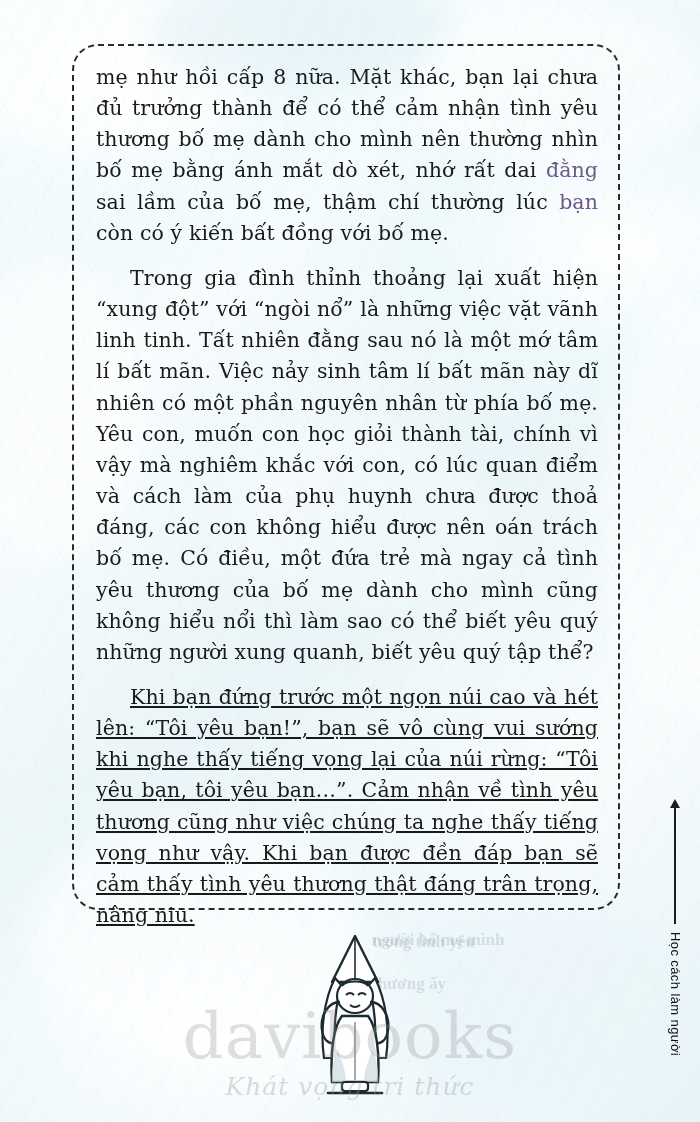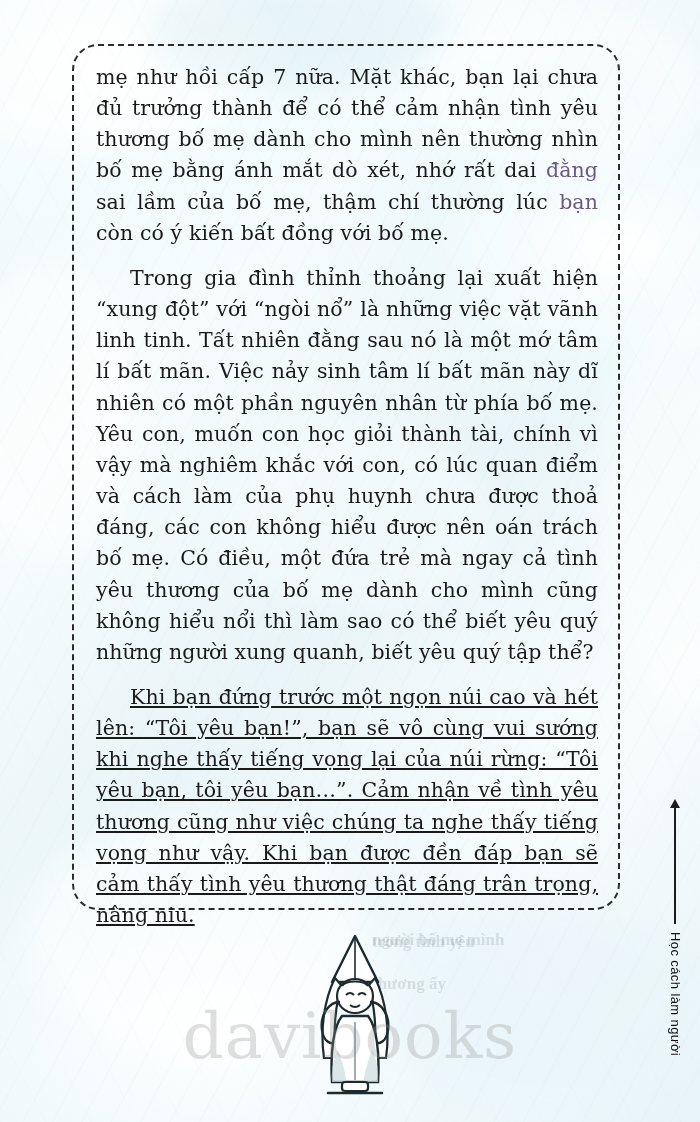--- a/index.html
+++ b/index.html
@@ -183,21 +183,21 @@
   <div class="blob b7"></div>
   <div class="blob b8"></div>
   <div class="streaks"></div>
 
   <div class="ghost-line g1">người bố mẹ mình</div>
   <div class="ghost-line g2">trong tình yêu</div>
   <div class="ghost-line g3">thương ấy</div>
 
   <div id="text-frame">
     <div id="body-text">
-        <p><span>mẹ như hồi cấp 7 nữa. Mặt khác, bạn lại chưa đủ trưởng thành để có thể cảm nhận tình yêu thương bố mẹ dành cho mình nên thường nhìn bố mẹ bằng ánh mắt dò xét, nhớ rất dai </span><span class="ink-faded">đằng</span><span> sai lầm của bố mẹ, thậm chí thường lúc </span><span class="ink-faded">bạn</span><span> còn có ý kiến bất đồng với bố mẹ.</span></p>
+        <p><span>mẹ như hồi cấp 8 nữa. Mặt khác, bạn lại chưa đủ trưởng thành để có thể cảm nhận tình yêu thương bố mẹ dành cho mình nên thường nhìn bố mẹ bằng ánh mắt dò xét, nhớ rất dai </span><span class="ink-faded">đằng</span><span> sai lầm của bố mẹ, thậm chí thường lúc </span><span class="ink-faded">bạn</span><span> còn có ý kiến bất đồng với bố mẹ.</span></p>
         <p class="indent"><span>Trong gia đình thỉnh thoảng lại xuất hiện “xung đột” với “ngòi nổ” là những việc vặt vãnh linh tinh. Tất nhiên đằng sau nó là một mớ tâm lí bất mãn. Việc nảy sinh tâm lí bất mãn này dĩ nhiên có một phần nguyên nhân từ phía bố mẹ. Yêu con, muốn con học giỏi thành tài, chính vì vậy mà nghiêm khắc với con, có lúc quan điểm và cách làm của phụ huynh chưa được thoả đáng, các con không hiểu được nên oán trách bố mẹ. Có điều, một đứa trẻ mà ngay cả tình yêu thương của bố mẹ dành cho mình cũng không hiểu nổi thì làm sao có thể biết yêu quý những người xung quanh, biết yêu quý tập thể?</span></p>
         <p class="indent"><span>Khi bạn đứng trước một ngọn núi cao và hét lên: “Tôi yêu bạn!”, bạn sẽ vô cùng vui sướng khi nghe thấy tiếng vọng lại của núi rừng: “Tôi yêu bạn, tôi yêu bạn…”. Cảm nhận về tình yêu thương cũng như việc chúng ta nghe thấy tiếng vọng như vậy. Khi bạn được đền đáp bạn sẽ cảm thấy tình yêu thương thật đáng trân trọng, nâng niu.</span></p>
       </div>
   </div>
 
   <div id="side-caption">
     <div class="arrow"></div>
     <div class="vtext">Học cách làm người</div>
   </div>
 
@@ -227,15 +227,16 @@
       <path d="M58 120 C62 132, 66 142, 66 152 L52 152 C51 138, 54 128, 58 120 Z" fill="#cfdde2" opacity=".75"></path>
       <path d="M92 120 C88 132, 84 142, 84 152 L98 152 C99 138, 96 128, 92 120 Z" fill="#cfdde2" opacity=".75"></path>
 
       <rect x="62" y="152" width="26" height="9" rx="3" fill="#ffffff" stroke="#1d2b30" stroke-width="2.2"></rect>
       <path d="M48 163 L102 163" stroke="#1d2b30" stroke-width="2.6" stroke-linecap="round"></path>
     </svg>
   </div>
 
   <div id="watermark">
     <div class="wm-main">davibooks</div>
+    <div class="wm-sub">Khát vọng tri thức</div>
   </div>
 
 </div>
 
 </body></html>

